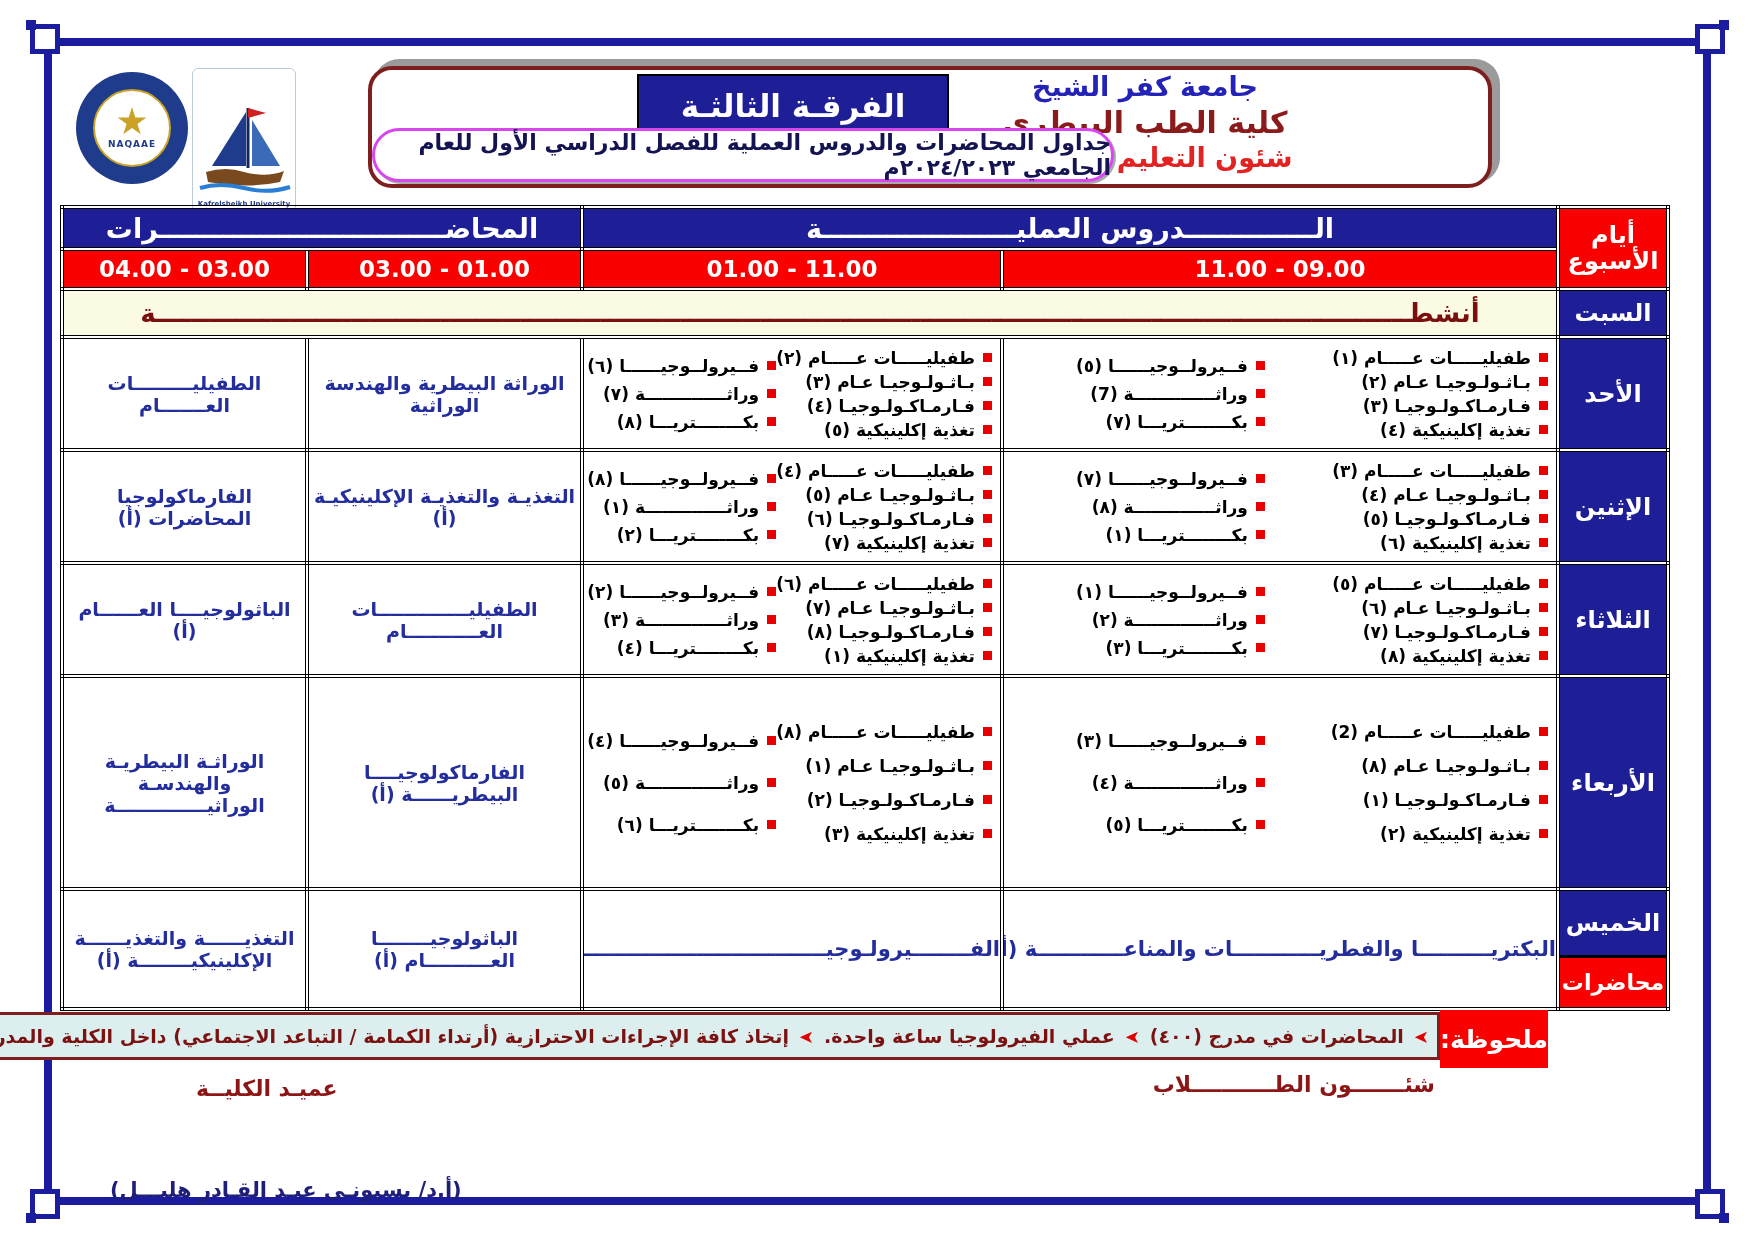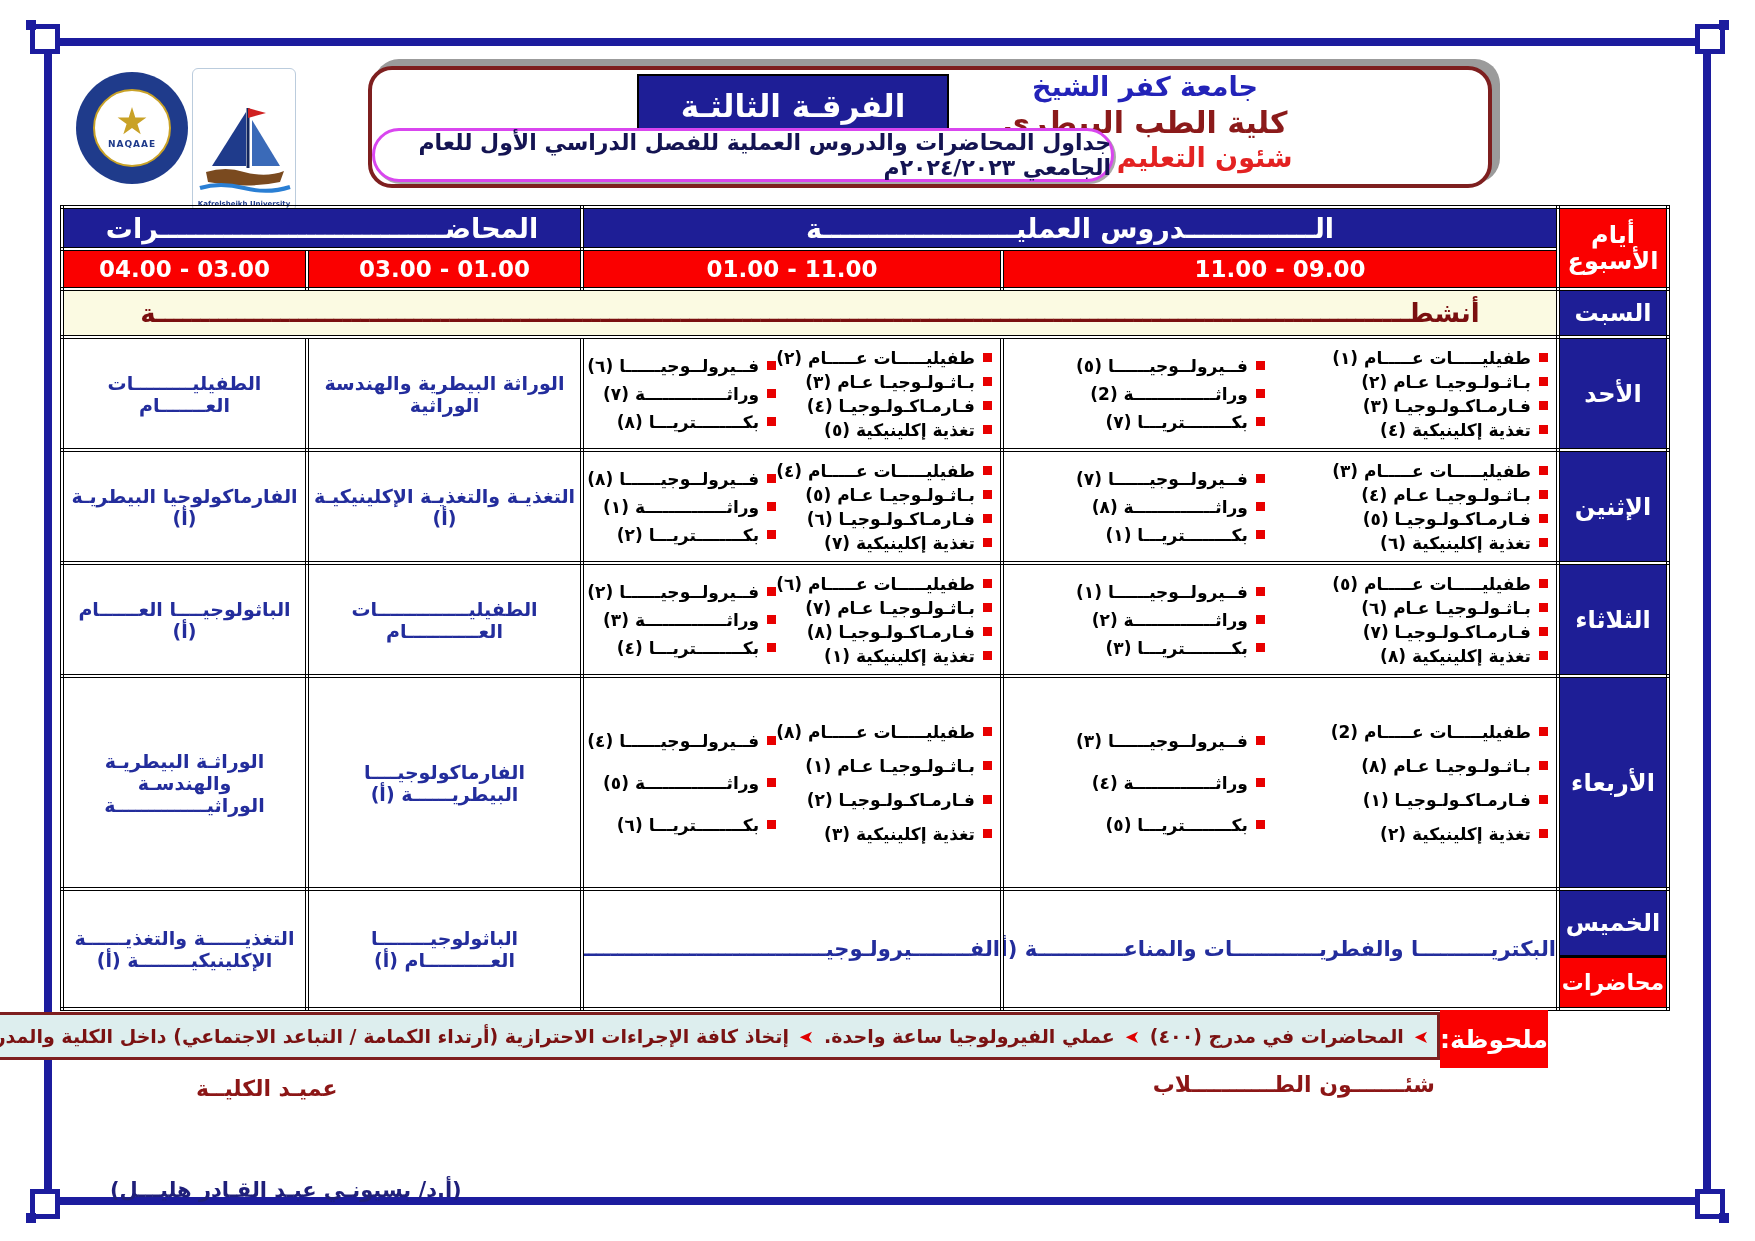--- a/index.html
+++ b/index.html
@@ -181,21 +181,21 @@
                     <span>تغذية إكلينيكية (٤)</span>
                   </li>
           </ul>
           <ul class="plist left">
             <li>
                     <span class="bullet"></span>
                     <span>فــيرولــوجيــــــا (٥)</span>
                   </li>
             <li>
                     <span class="bullet"></span>
-                    <span>وراثــــــــــــــة (2)</span>
+                    <span>وراثــــــــــــــة (7)</span>
                   </li>
             <li>
                     <span class="bullet"></span>
                     <span>بكــــــــتريـــا (٧)</span>
                   </li>
           </ul>
         </div>
             </td>
         <td class="p-cell">
               <div class="cell-flex">
@@ -305,21 +305,21 @@
                     <span>وراثــــــــــــــة (١)</span>
                   </li>
             <li>
                     <span class="bullet"></span>
                     <span>بكــــــــتريـــا (٢)</span>
                   </li>
           </ul>
         </div>
             </td>
         <td class="l-cell">التغذيـة والتغذيـة الإكلينيكيـة (أ)</td>
-        <td class="l-cell">الفارماكولوجيا البيطريـة (أ)</td>
+        <td class="l-cell">الفارماكولوجيا المحاضرات (أ)</td>
       </tr>
 
       <tr class="h-day">
         <td class="day-cell">الثلاثاء</td>
         <td class="p-cell">
               <div class="cell-flex">
           <ul class="plist">
             <li>
                     <span class="bullet"></span>
                     <span>طفيليـــــات عـــــام (٥)</span>

